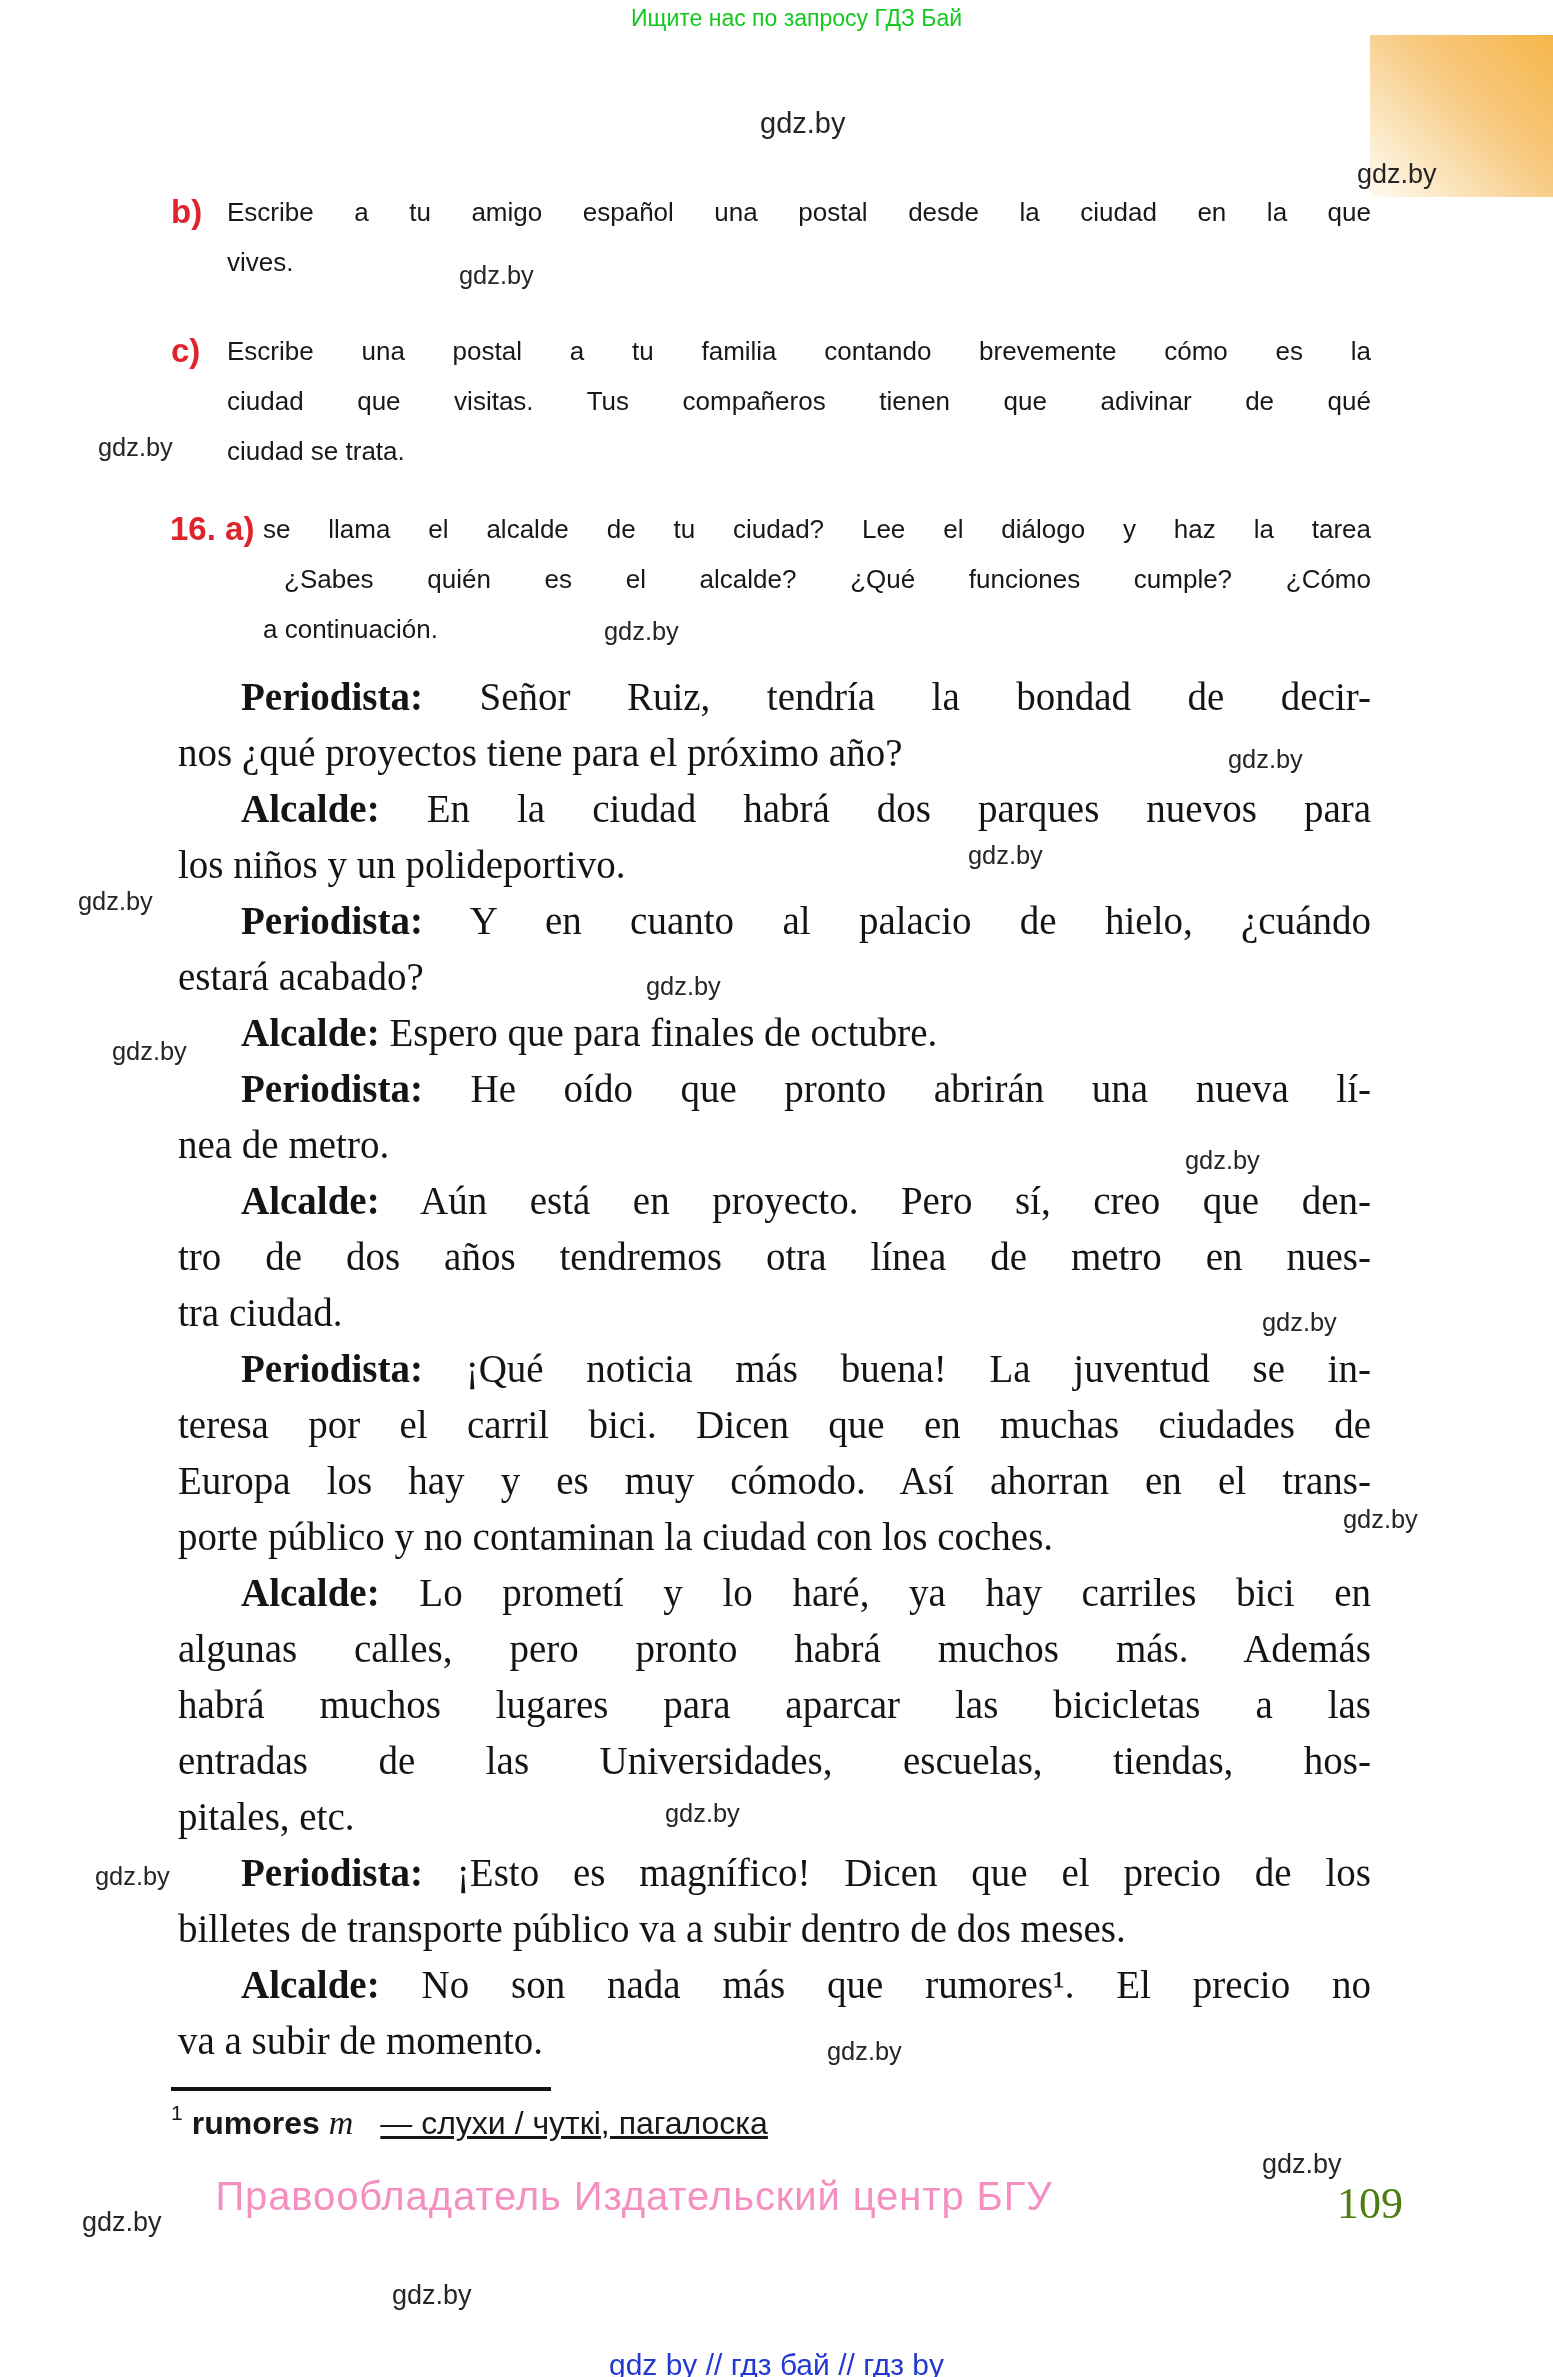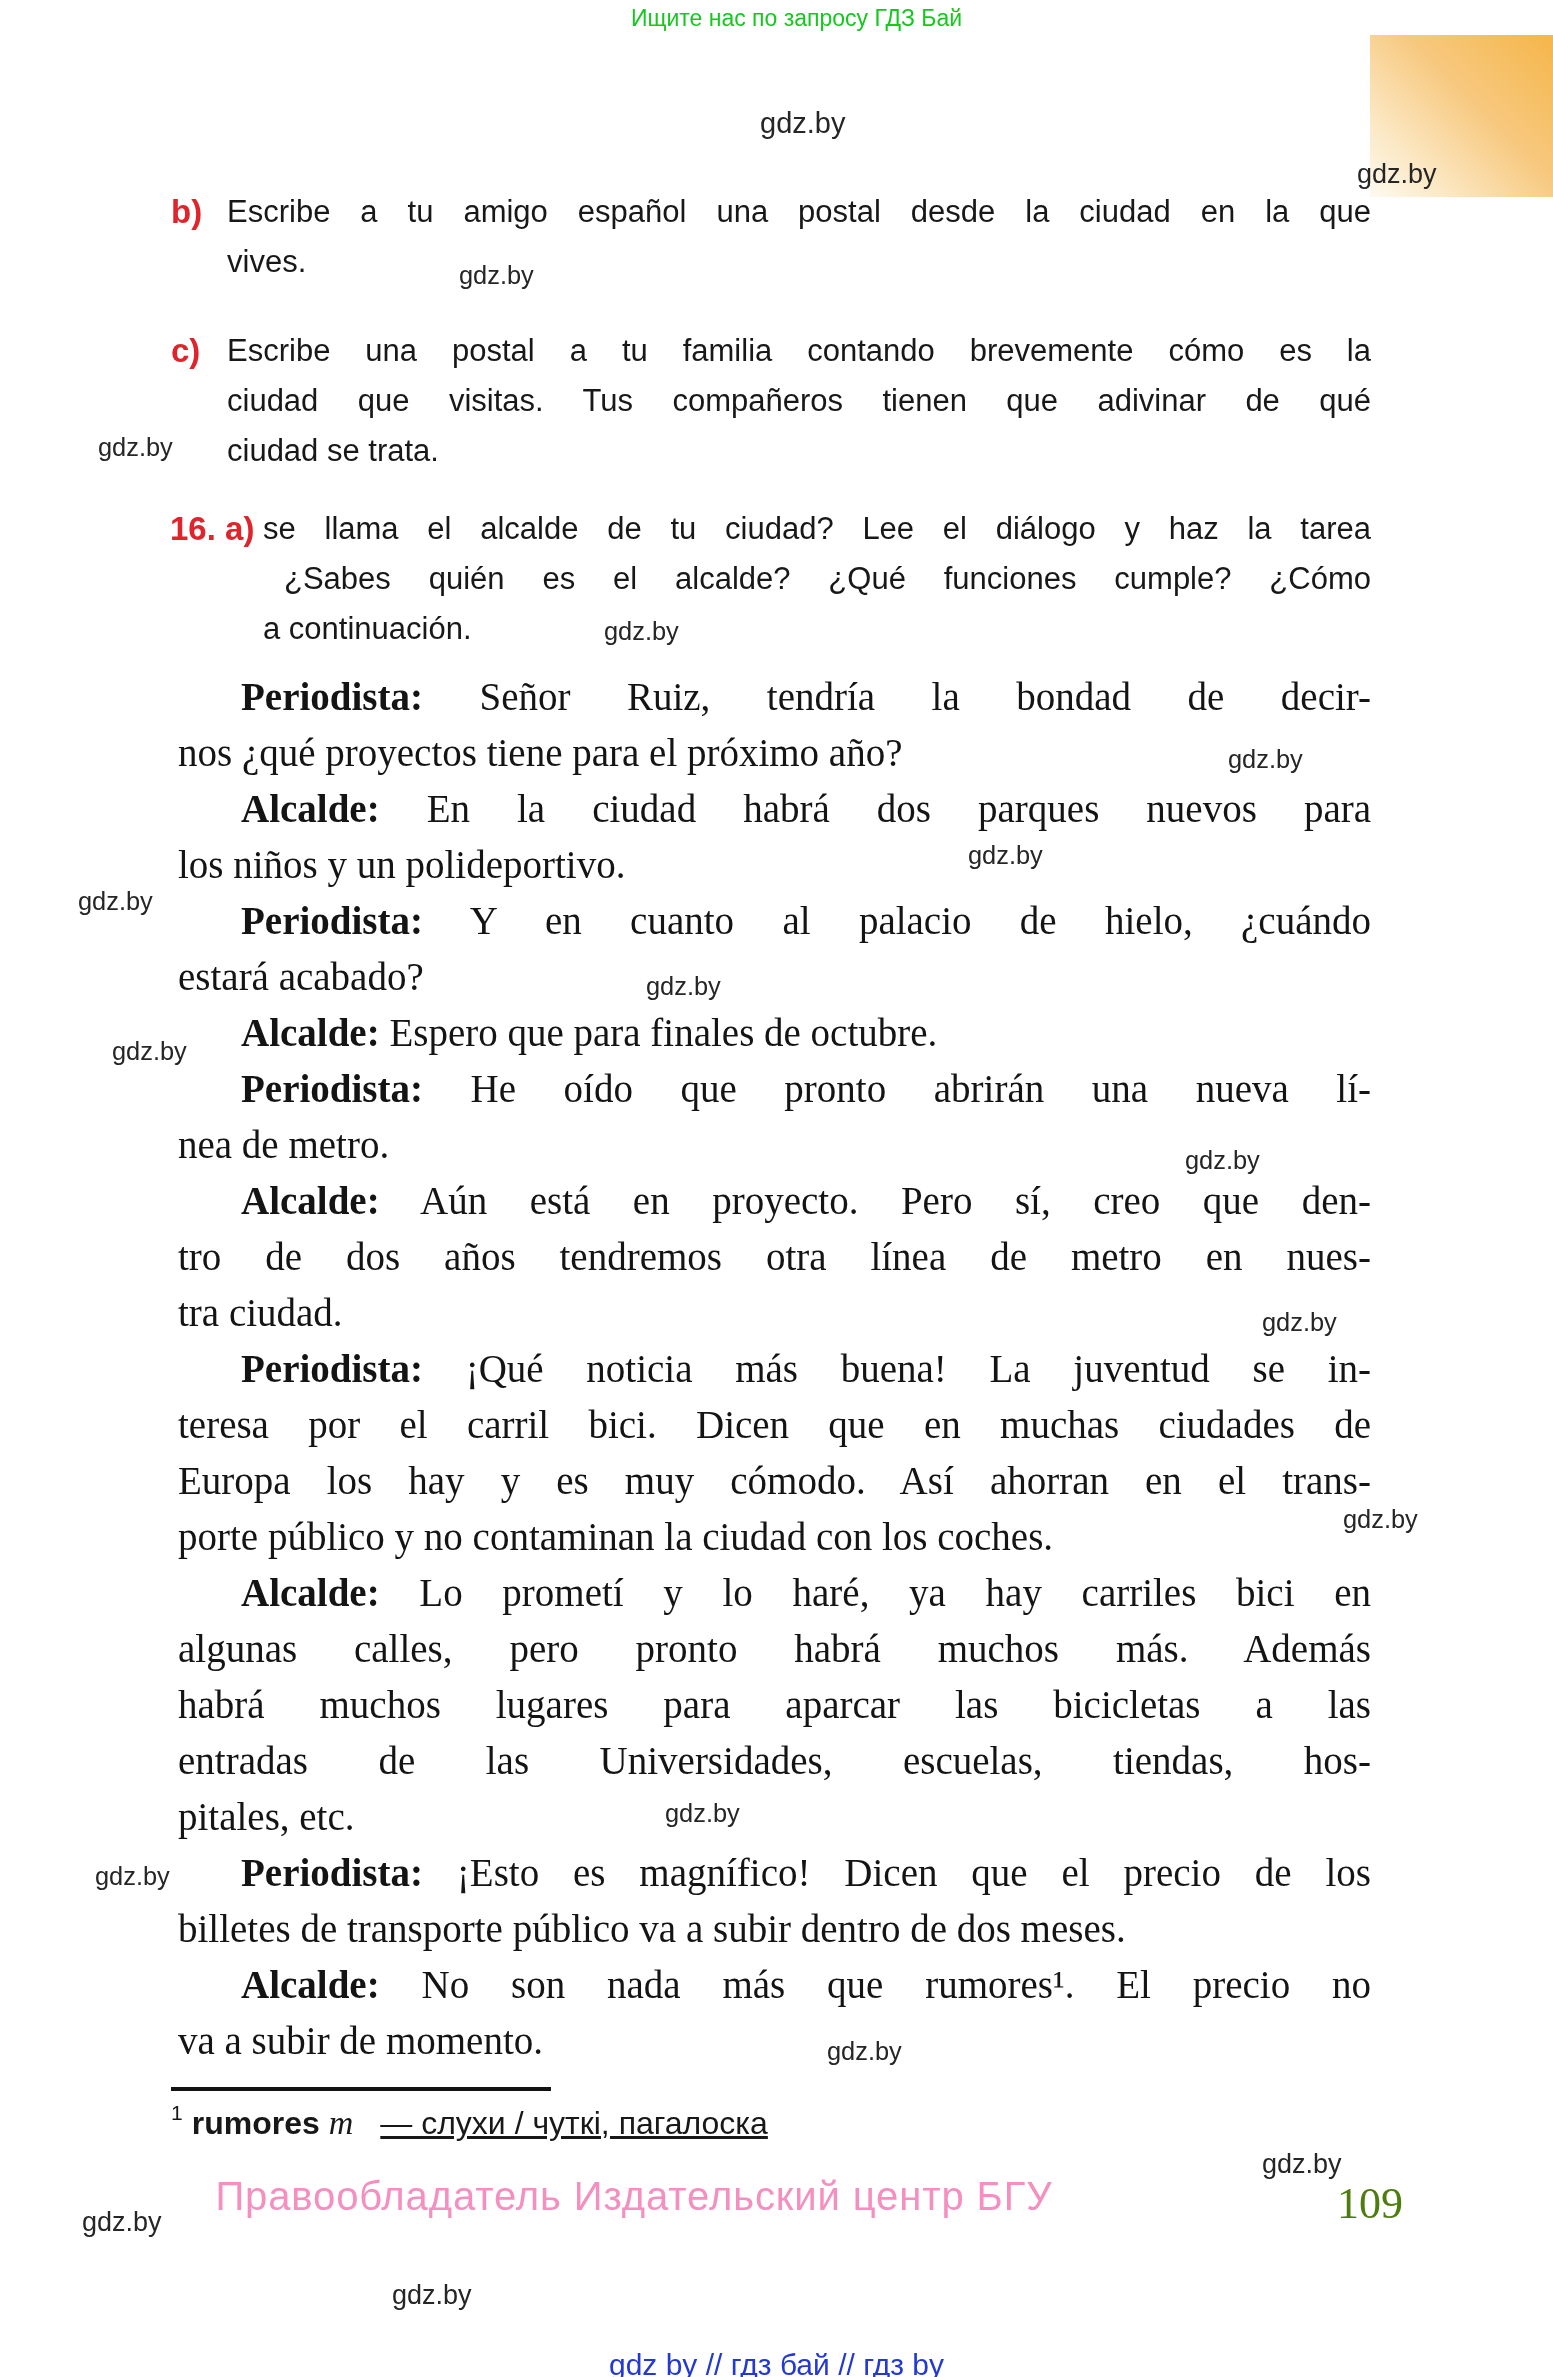--- a/index.html
+++ b/index.html
@@ -18,21 +18,21 @@
   }
   .orange-box{
     position:absolute; left:1370px; top:35px; width:183px; height:162px;
     background:linear-gradient(225deg,#f5b64a 0%,#f7c87e 42%,#fbe6c0 75%,#fefaf0 100%);
   }
   .wm{ position:absolute; color:var(--wm); white-space:nowrap; }
   .ex-label{
     position:absolute; font-size:33px; font-weight:bold; color:var(--red);
     line-height:50px; white-space:nowrap;
   }
-  .ex-item{ position:absolute; font-size:31px; line-height:50px; }
+  .ex-item{ position:absolute; font-size:26px; line-height:50px; }
   .ex-line{ height:50px; text-align:justify; text-align-last:justify; }
   .ex-line.last{ text-align-last:left; }
   .dlg{
     position:absolute; left:178px; top:669px; width:1193px;
     font-family:"Liberation Serif", serif; font-size:39px; line-height:56px; color:#141414;
   }
   .dlg-line{ height:56px; text-align:justify; text-align-last:justify; }
   .dlg-line.first{ text-indent:63px; }
   .dlg-line.last{ text-align-last:left; }
   .dlg b{ font-weight:bold; }

